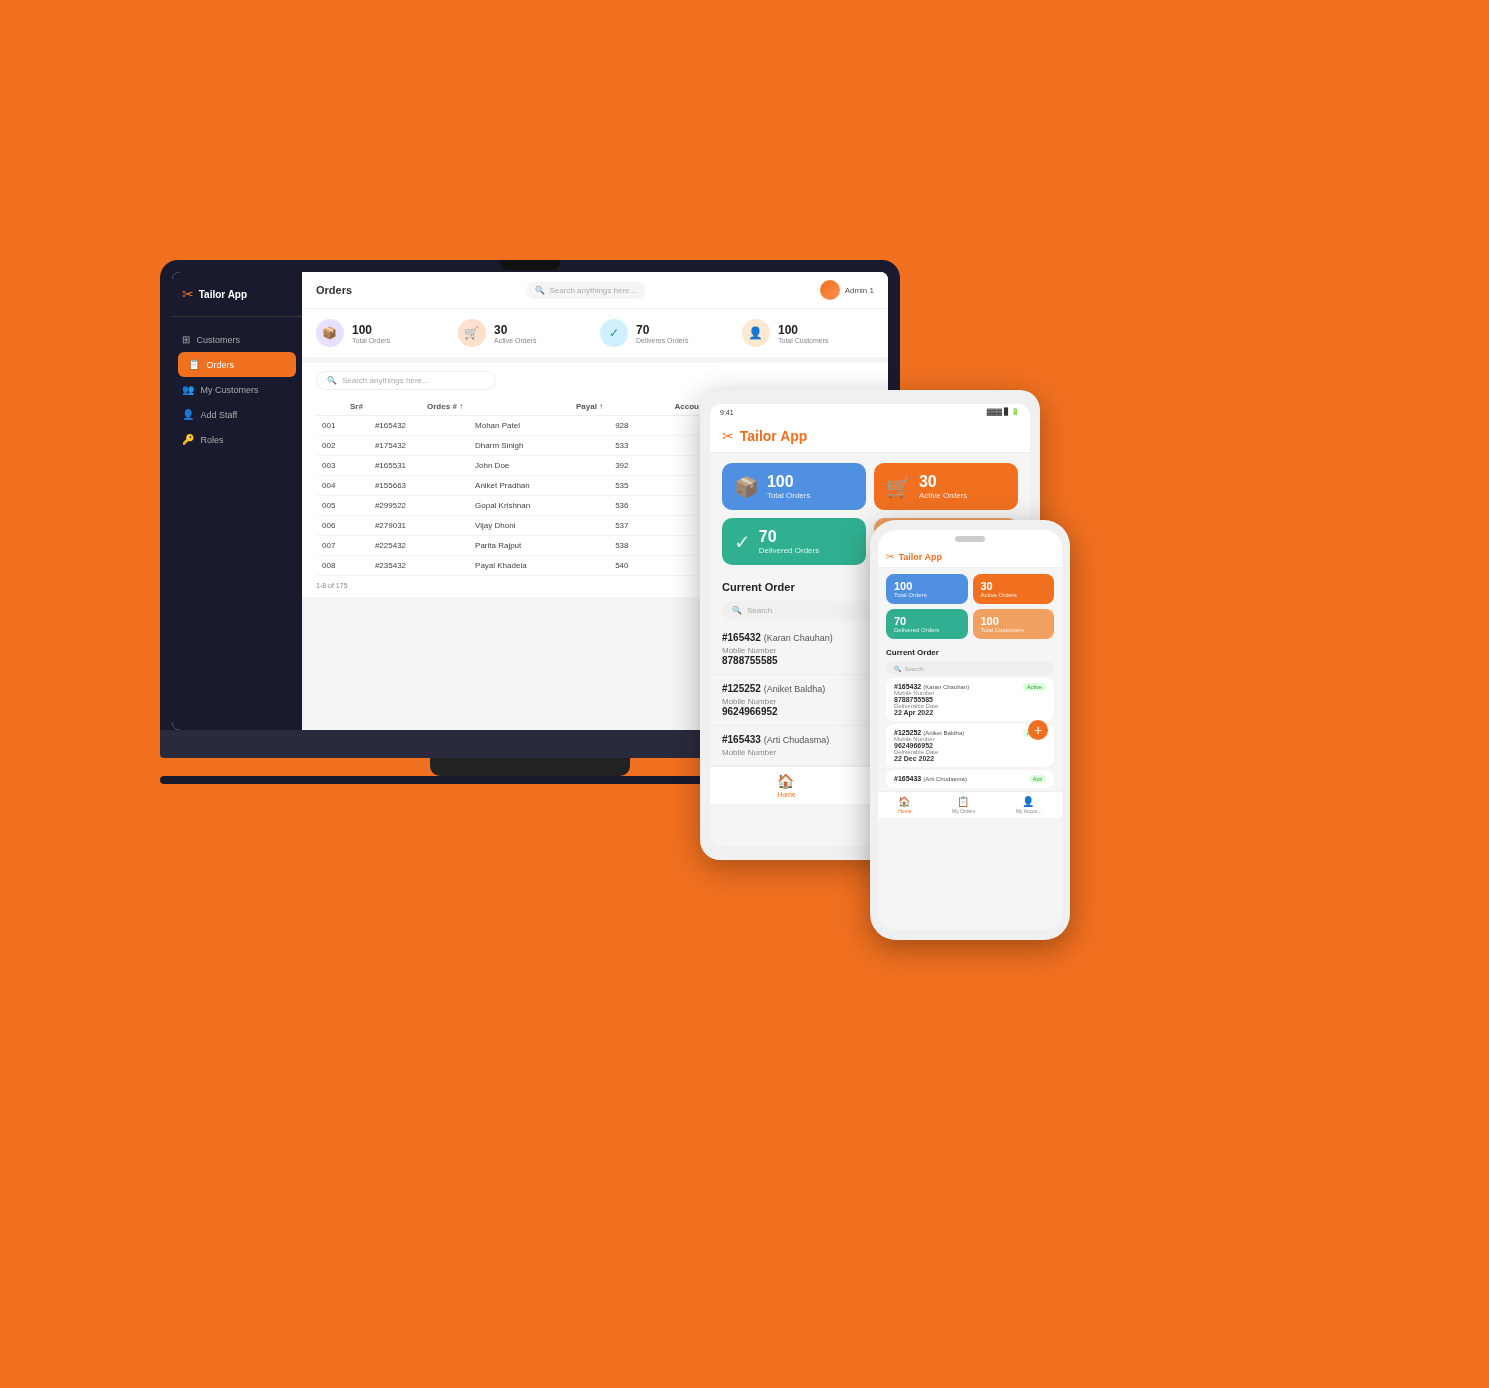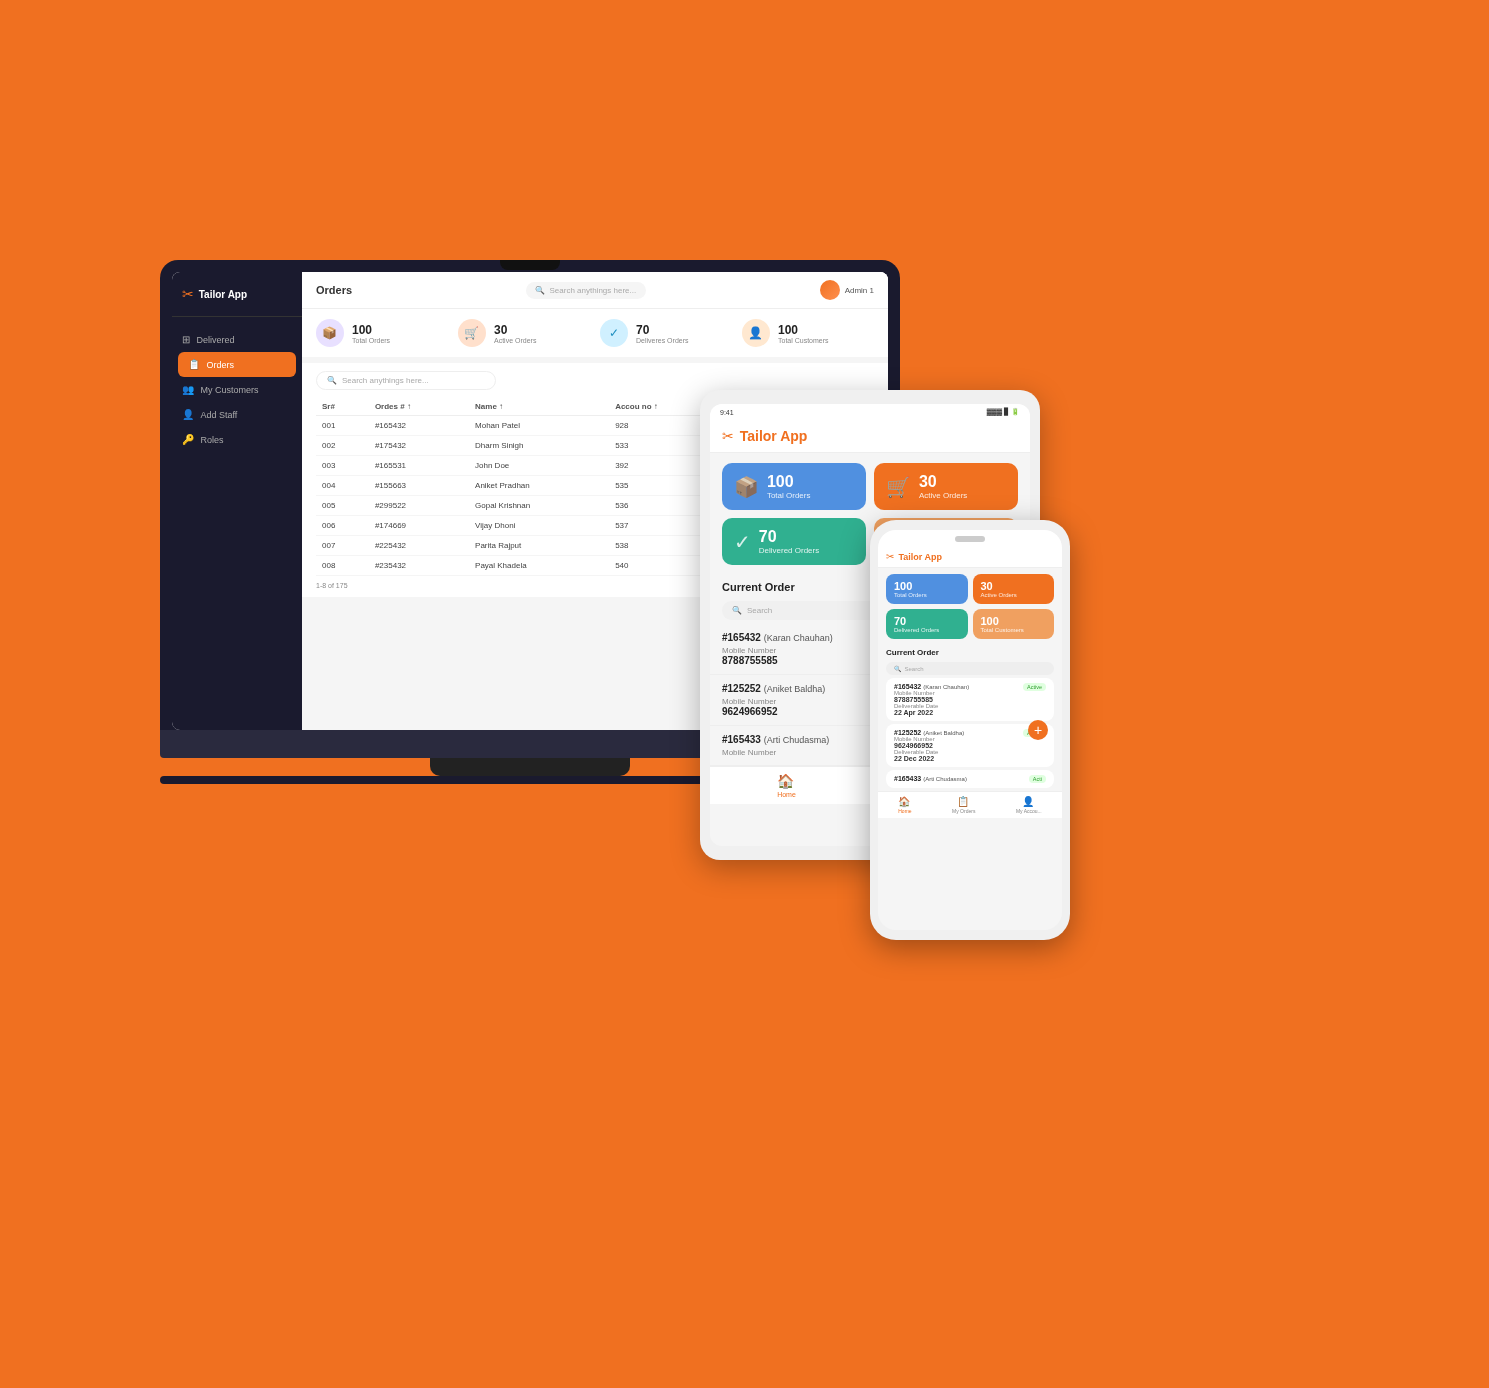--- a/index.html
+++ b/index.html
@@ -204,21 +204,21 @@
       color: #aaa;
       margin-bottom: 8px;
       width: 180px;
     }
     table {
       width: 100%;
       border-collapse: collapse;
       font-size: 8px;
     }
     th {
-      text-align: left;
+      text-align: right;
       color: #555;
       font-weight: 600;
       padding: 4px 6px;
       border-bottom: 1px solid #eee;
     }
     td {
       padding: 5px 6px;
       color: #444;
       border-bottom: 1px solid #f5f5f5;
     }
@@ -479,21 +479,21 @@
     <div class="laptop-screen">
 
       <div class="sidebar">
         <div class="sidebar-logo">
           <span class="sidebar-logo-icon">✂</span>
           <span class="sidebar-logo-text">Tailor App</span>
         </div>
         <nav class="sidebar-nav">
           <div class="sidebar-item">
             <span class="sidebar-item-icon">⊞</span>
-            <span>Delivered</span>
+            <span>Customers</span>
           </div>
           <div class="sidebar-item active">
             <span class="sidebar-item-icon">📋</span>
             <span>Orders</span>
           </div>
           <div class="sidebar-item">
             <span class="sidebar-item-icon">👥</span>
             <span>My Customers</span>
           </div>
           <div class="sidebar-item">
@@ -555,21 +555,21 @@
         <div class="table-section">
           <div class="table-search">
             <span>🔍</span>
             <span>Search anythings here...</span>
           </div>
           <table>
             <thead>
               <tr>
                 <th>Sr#</th>
                 <th>Ordes # ↑</th>
-                <th>Name ↑</th>
+                <th>Payal ↑</th>
                 <th>Accou no ↑</th>
                 <th>Mobile no ↑</th>
               </tr>
             </thead>
             <tbody id="laptop-table-body">
             <tr>
     <td>001</td>
     <td>#165432</td>
     <td>Mohan Patel</td>
     <td>928</td>
@@ -598,21 +598,21 @@
   </tr>
                 <tr>
     <td>005</td>
     <td>#299522</td>
     <td>Gopal Krishnan</td>
     <td>536</td>
     <td>+91 8956231245</td>
   </tr>
                 <tr>
     <td>006</td>
-    <td>#174669</td>
+    <td>#279031</td>
     <td>Vijay Dhoni</td>
     <td>537</td>
     <td>+91 9856231245</td>
   </tr>
                 <tr>
     <td>007</td>
     <td>#225432</td>
     <td>Parita Rajput</td>
     <td>538</td>
     <td>+91 9124578963</td>

